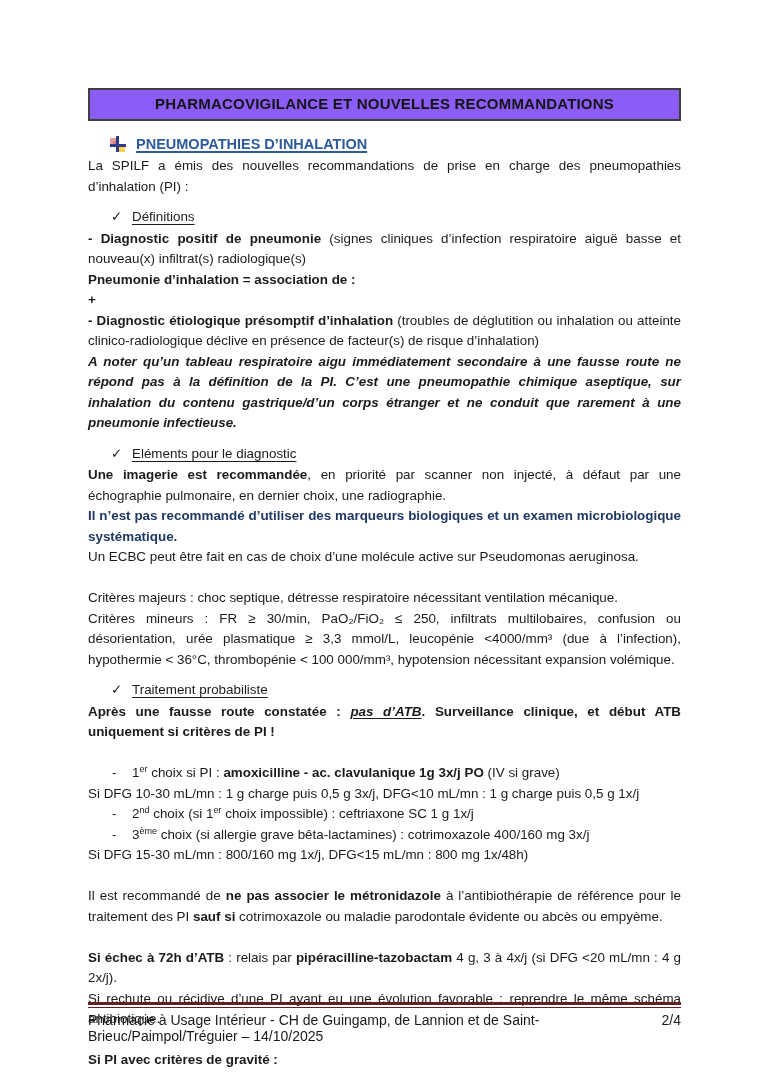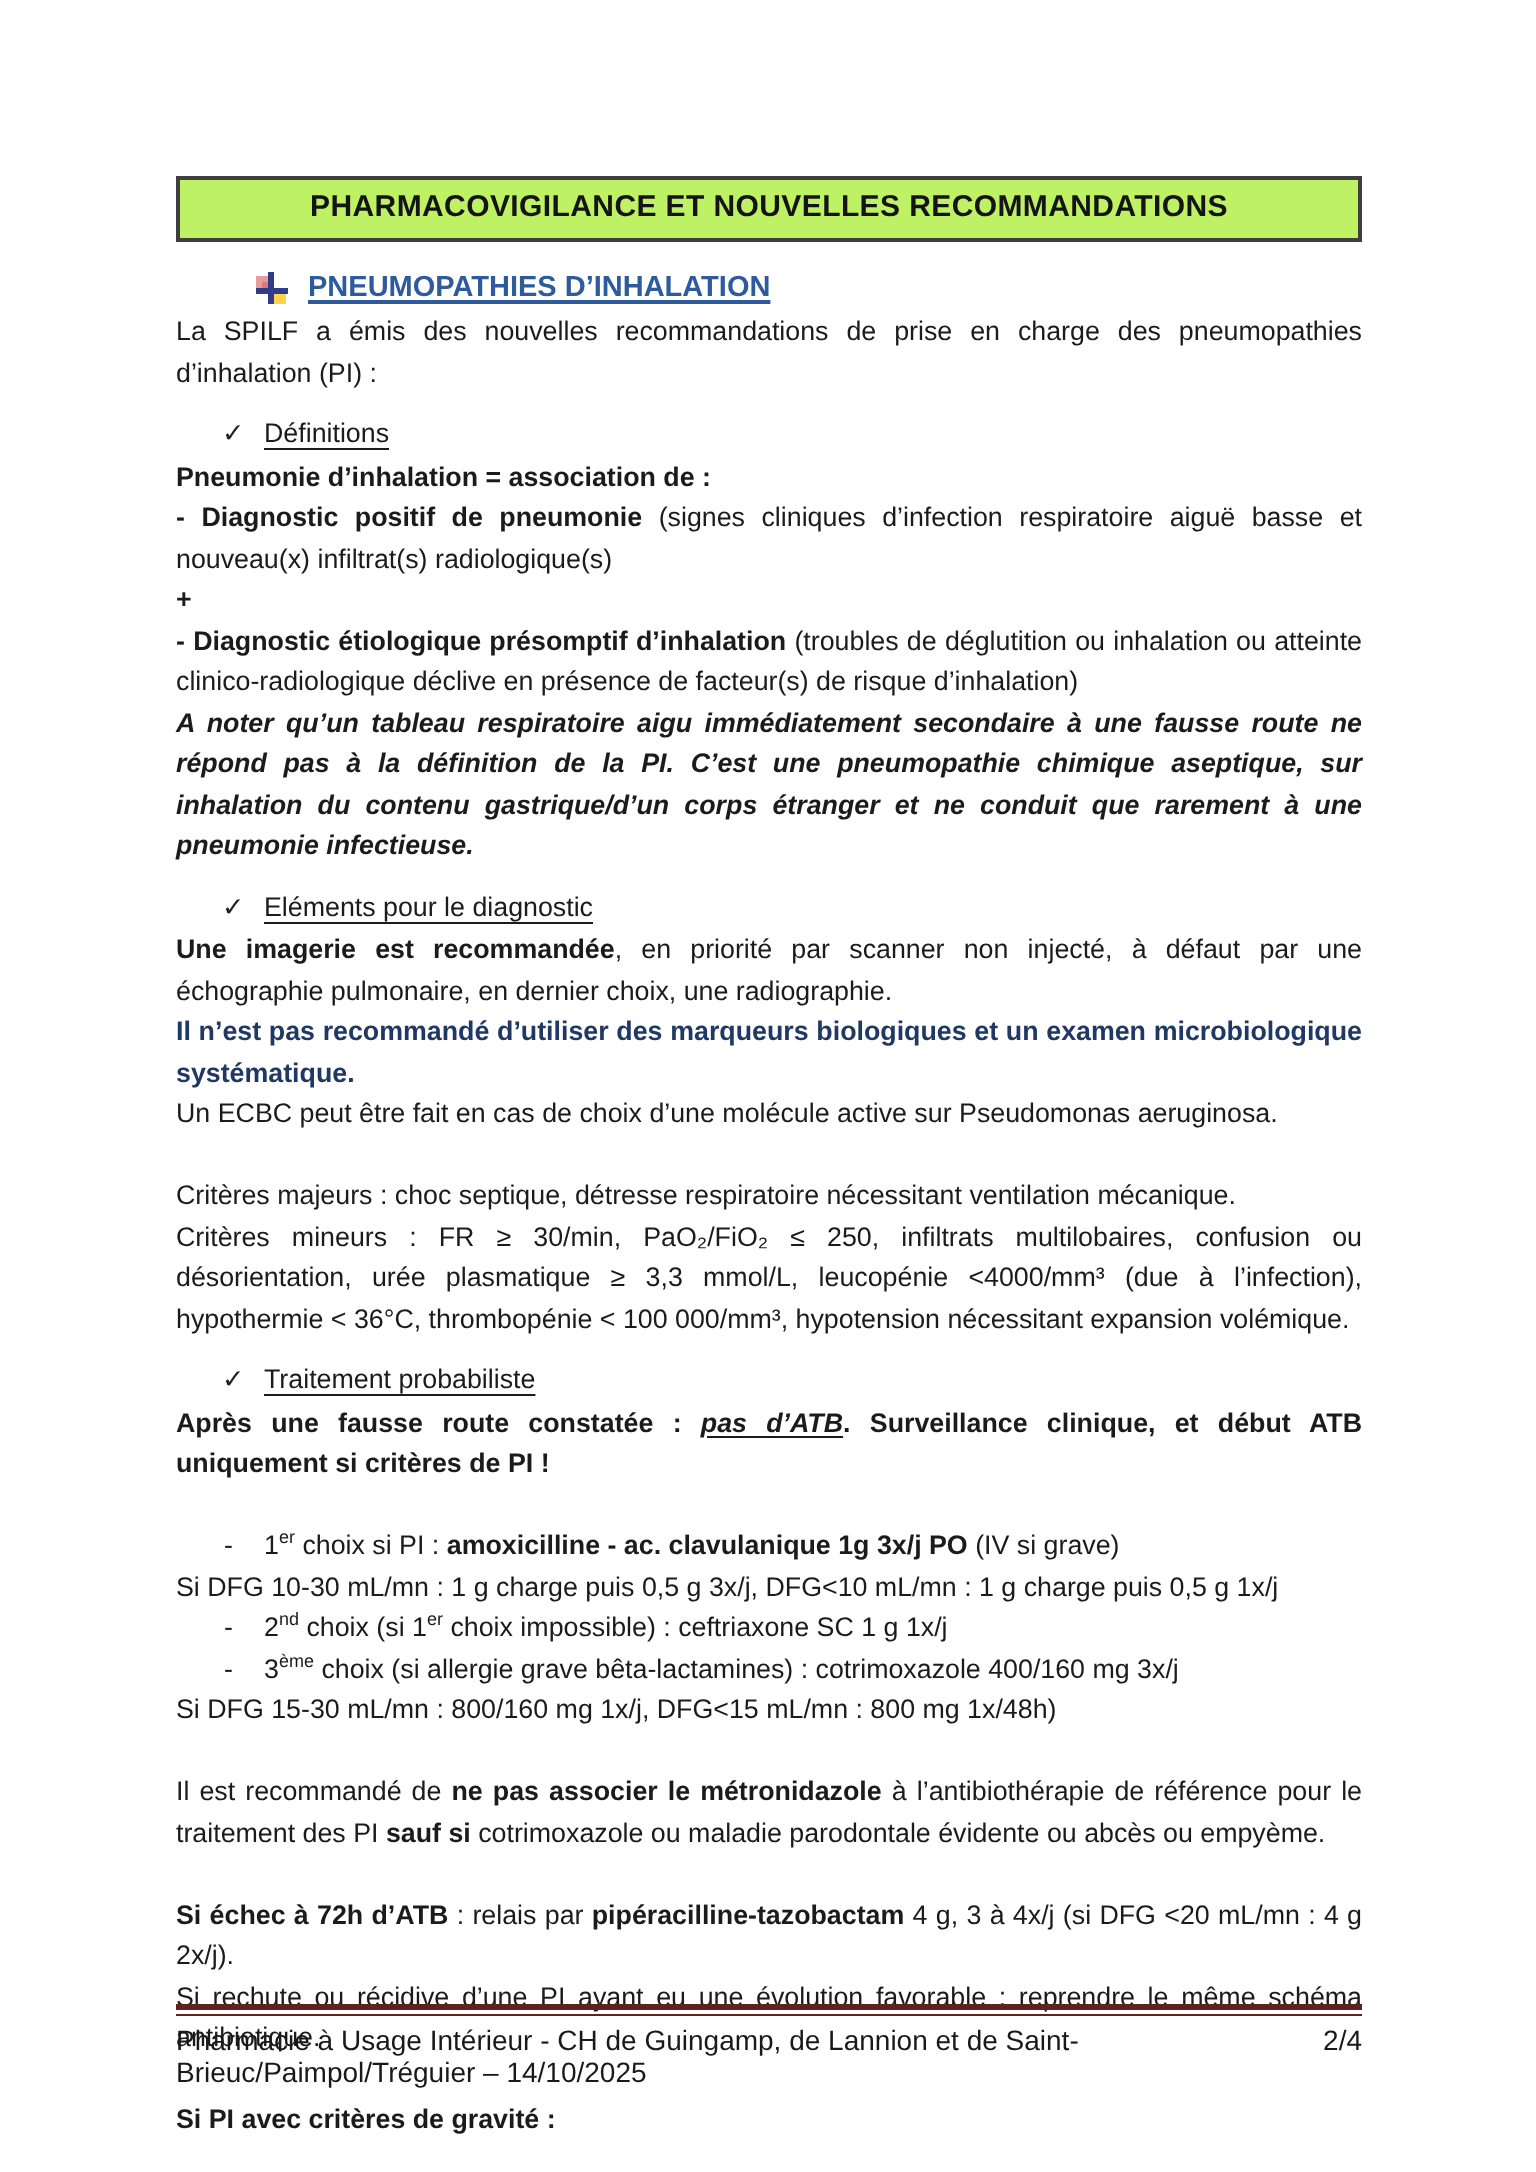--- a/index.html
+++ b/index.html
@@ -6,27 +6,27 @@
   body{
     width:768px;height:1086px;background:#ffffff;position:relative;
     font-family:"Liberation Sans","DejaVu Sans",sans-serif;
     color:#1b1b1b;-webkit-font-smoothing:antialiased;
   }
   .page{position:absolute;inset:0;overflow:hidden;}
   .content{position:absolute;left:88px;width:593px;top:88px;}
 
   
   .banner{
-    border:2px solid #3f3f3f;background:#bef264;
+    border:2px solid #3f3f3f;background:#8b5cf6;
     text-align:center;padding:5px 2px 6px;margin-bottom:15px;
   }
   .banner-title{font-weight:bold;font-size:15px;color:#141414;letter-spacing:.2px;}
 
   
-  .section-heading{display:flex;align-items:flex-start;gap:10px;margin:0 0 4px 40px;}
+  .section-heading{display:flex;align-items:flex-start;gap:10px;margin:0 0 4px 22px;}
   .bullet-icon{position:relative;width:16px;height:16px;flex:0 0 16px;}
   .bullet-icon .sq-pink{position:absolute;left:0;top:2px;width:8px;height:8px;background:#e89b9b;}
   .bullet-icon .sq-pink2{position:absolute;left:3px;top:5px;width:6px;height:6px;background:#d97b7b;}
   .bullet-icon .sq-yellow{position:absolute;right:1px;bottom:0;width:8px;height:8px;background:#ffd24d;}
   .bullet-icon .bar-v{position:absolute;left:6px;top:0;width:3px;height:16px;background:#2f3c87;}
   .bullet-icon .bar-h{position:absolute;left:0;top:8px;width:16px;height:3px;background:#2f3c87;}
   .section-title{
     color:#2e5b9e;font-weight:bold;font-size:14.5px;
     text-decoration:underline;text-decoration-thickness:1.5px;text-underline-offset:2px;
   }
@@ -68,22 +68,22 @@
           <span class="sq-yellow"></span>
         <span class="bar-v"></span>
           <span class="bar-h"></span>
       </span>
       <span class="section-title">PNEUMOPATHIES D’INHALATION</span>
     </div>
 
     <div class="blocks">
         <div class="block paragraph"><span>La SPILF a émis des nouvelles recommandations de prise en charge des pneumopathies d’inhalation (PI) :</span></div>
         <div class="block check-heading"><span class="check">✓</span><span class="check-label">Définitions</span></div>
+        <div class="block paragraph"><span class="b">- Diagnostic positif de pneumonie</span><span> (signes cliniques d’infection respiratoire aiguë basse et nouveau(x) infiltrat(s) radiologique(s)</span></div>
         <div class="block paragraph"><span class="b">Pneumonie d’inhalation = association de :</span></div>
-        <div class="block paragraph"><span class="b">- Diagnostic positif de pneumonie</span><span> (signes cliniques d’infection respiratoire aiguë basse et nouveau(x) infiltrat(s) radiologique(s)</span></div>
         <div class="block paragraph"><span class="b">+</span></div>
         <div class="block paragraph"><span class="b">- Diagnostic étiologique présomptif d’inhalation</span><span> (troubles de déglutition ou inhalation ou atteinte clinico-radiologique déclive en présence de facteur(s) de risque d’inhalation)</span></div>
         <div class="block paragraph"><span class="b i">A noter qu’un tableau respiratoire aigu immédiatement secondaire à une fausse route ne répond pas à la définition de la PI. C’est une pneumopathie chimique aseptique, sur inhalation du contenu gastrique/d’un corps étranger et ne conduit que rarement à une pneumonie infectieuse.</span></div>
         <div class="block check-heading"><span class="check">✓</span><span class="check-label">Eléments pour le diagnostic</span></div>
         <div class="block paragraph"><span class="b">Une imagerie est recommandée</span><span>, en priorité par scanner non injecté, à défaut par une échographie pulmonaire, en dernier choix, une radiographie.</span></div>
         <div class="block paragraph"><span class="b" style="color: rgb(31, 56, 100);">Il n’est pas recommandé d’utiliser des marqueurs biologiques et un examen microbiologique systématique.</span></div>
         <div class="block paragraph"><span>Un ECBC peut être fait en cas de choix d’une molécule active sur Pseudomonas aeruginosa.</span></div>
         <div class="block spacer"></div>
         <div class="block paragraph"><span>Critères majeurs : choc septique, détresse respiratoire nécessitant ventilation mécanique.</span></div>
         <div class="block paragraph"><span>Critères mineurs : FR ≥ 30/min, PaO₂/FiO₂ ≤ 250, infiltrats multilobaires, confusion ou désorientation, urée plasmatique ≥ 3,3 mmol/L, leucopénie &lt;4000/mm³ (due à l’infection), hypothermie &lt; 36°C, thrombopénie &lt; 100 000/mm³, hypotension nécessitant expansion volémique.</span></div>

